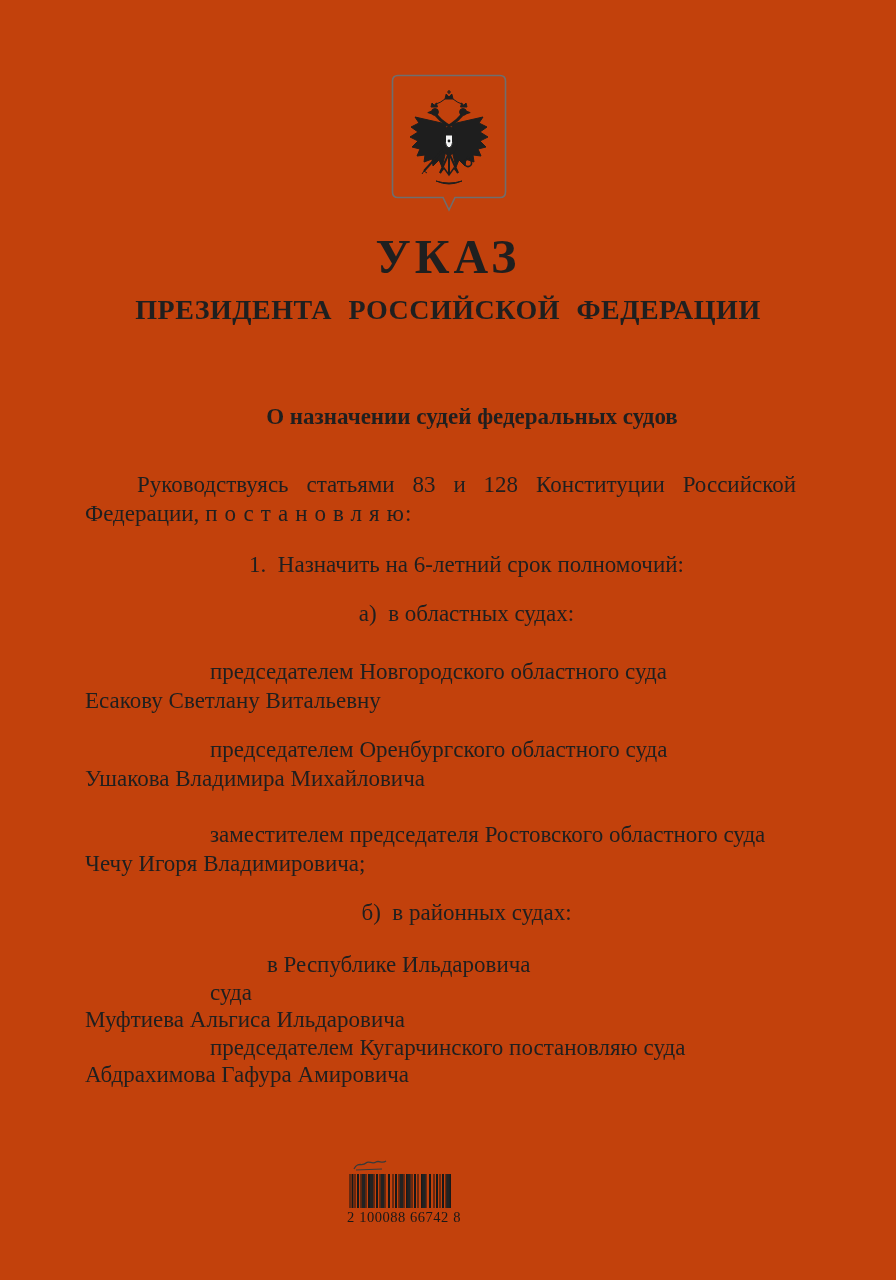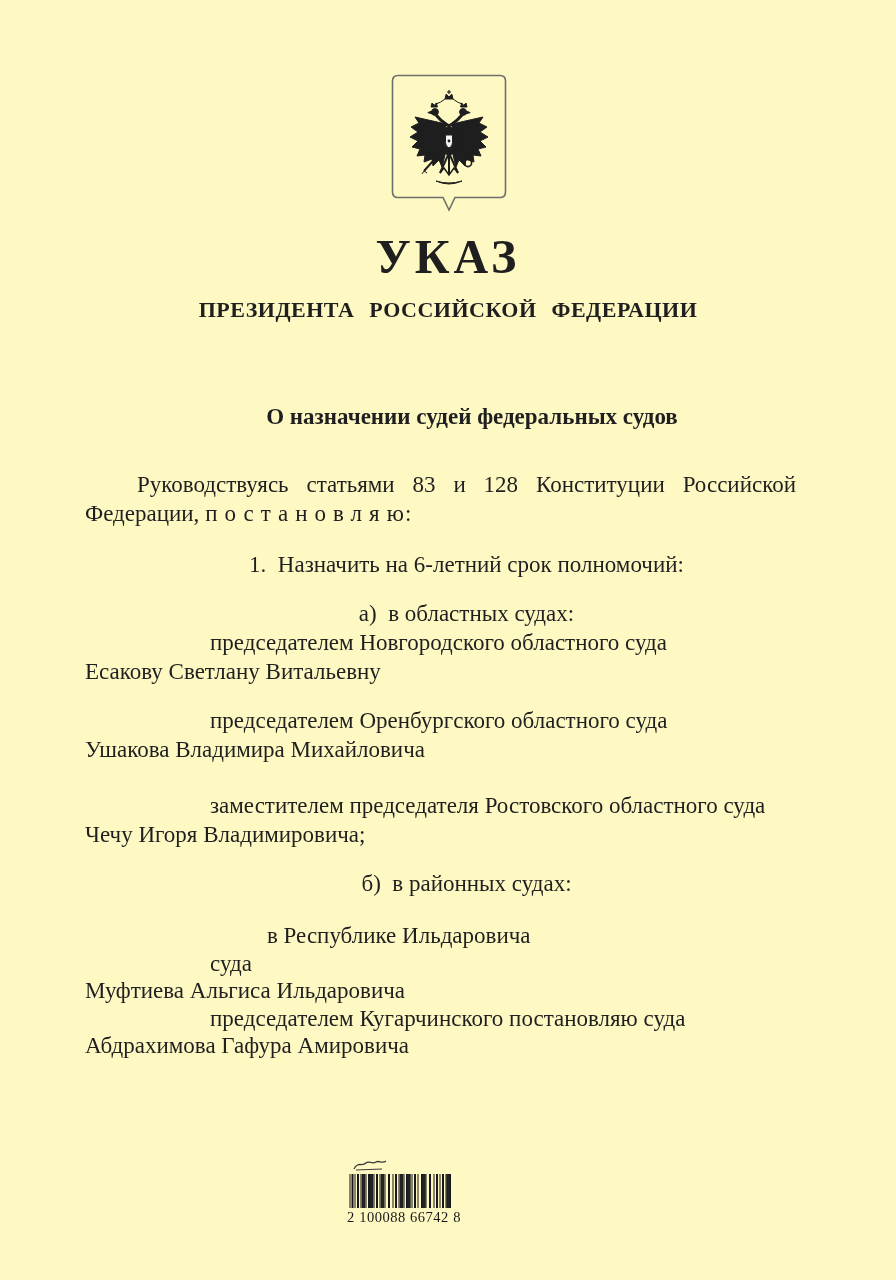--- a/index.html
+++ b/index.html
@@ -1,56 +1,56 @@
 <!DOCTYPE html>
 <html><head>
 <meta charset="utf-8">
 <style>
   html,body { margin:0; padding:0; background:#ffffff; }
   .page {
-    position:relative; width:896px; height:1280px; background:#fef9c3;
+    position:relative; width:896px; height:1280px; background:#c2410c;
     font-family:"Liberation Serif","DejaVu Serif",serif;
     color:#1f1f1f; overflow:hidden;
   }
   p { margin:0; }
 
   
   .emblem { position:absolute; left:391px; top:74px; width:116px; height:138px; }
   .emblem .frame { position:absolute; left:0; top:0; width:116px; height:138px; }
   .emblem .eagle { position:absolute; left:14px; top:15px; width:88px; height:104px; }
 
   
   .t-ukaz {
     position:absolute; left:0; top:231px; width:100%; text-align:center;
     font-size:48px; font-weight:bold; letter-spacing:4px; line-height:52px;
   }
   .t-president {
     position:absolute; left:0; top:294px; width:100%; text-align:center;
-    font-size:22px; font-weight:bold; word-spacing:9px; letter-spacing:0.5px; line-height:32px;
+    font-size:28px; font-weight:bold; word-spacing:9px; letter-spacing:0.5px; line-height:32px;
   }
   .t-subject {
     position:absolute; left:0; top:402px; width:100%; text-align:center;
     font-size:23px; font-weight:bold; line-height:29px;margin-left:24px;
   }
 
   
   .body-text {
     position:absolute; left:85px; top:470px; width:711px;
     font-size:23px; line-height:29px;
   }
   .para { text-align:justify; text-indent:52px; }
   .spaced { letter-spacing:7px; }
   .tail { margin-left:-6px; }
   .ln { }
   .ln.p-indent { padding-left:52px; white-space:pre-wrap;text-align:center; }
   .ln.pos  { padding-left:125px; }
   .ln.deep { padding-left:182px; }
   .tight { line-height:27.5px; }
   .mt22{margin-top:22px} .mt24{margin-top:24px} .mt25{margin-top:20px}
-  .mt27{margin-top:27px} .mt29{}
+  .mt27{margin-top:27px} .mt29{margin-top:29px}
 
   
   .barcode { position:absolute; left:347px; top:1157px; width:120px; }
   .squiggle { display:block; margin-left:5px; width:36px; height:15px; }
   .bars { display:block; margin-top:2px; width:108px; height:34px; }
   .digits {
     display:flex; justify-content:space-between; width:116px; margin-top:1px;
     font-size:14.5px; letter-spacing:0.5px; color:#181818;
   }
   .digits .g4 { margin-right:2px; }

